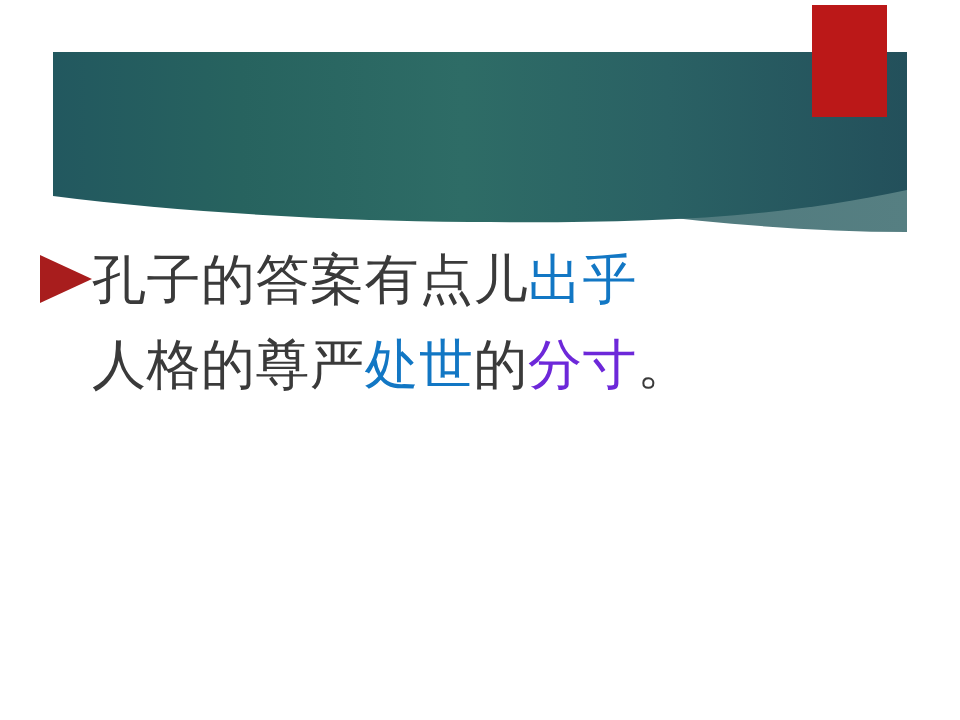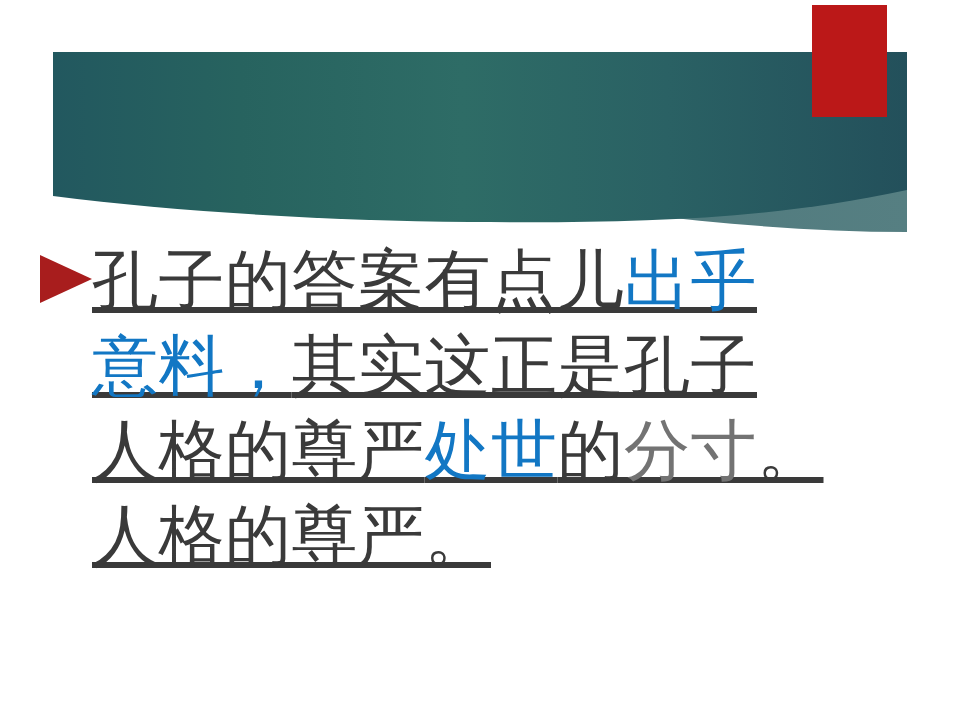--- a/index.html
+++ b/index.html
@@ -36,33 +36,32 @@
 
   
   #body-text {
     position: absolute;
     left: 40px;
     top: 238px;
     width: 890px;
   }
 
   .text-line {
-    font-size: 66px;
+    font-size: 54px;
     line-height: 85px;
     letter-spacing: 0.5px;
     color: #3a3a3a;
     white-space: nowrap;
     font-family: "Liberation Serif", "DejaVu Serif", serif;
-    text-decoration: underline;
   }
 
   .text-line .run { display: inline; }
   .run.dark  { color: #3a3a3a; }
   .run.blue  { color: #1277c4; }
-  .run.red   { color: #737373; }
+  .run.red   { color: #6d28d9; }
 
   
   .text-line.indent { padding-left: 52px; }
 
   
   #bullet-row {
     display: flex;
     align-items: flex-start;
   }
   #bullet-triangle {
@@ -112,28 +111,22 @@
 
   <div id="body-text">
 
     <div id="bullet-row">
       <div id="bullet-triangle"></div>
       <div class="text-line">
         <span class="run dark">孔子的答案有点儿</span><span class="run blue">出乎</span>
       </div>
     </div>
 
-    <div class="text-line indent">
-      <span class="run blue">意料，</span><span class="run dark">其实这正是孔子</span>
-    </div>
 
     <div class="text-line indent">
       <span class="run dark">人格的尊严</span><span class="run blue">处世</span><span class="run dark">的</span><span class="run red">分寸</span><span class="run dark">。</span>
     </div>
 
 
-    <div class="text-line indent">
-      <span class="run dark">人格的尊严。</span>
-    </div>
 
   </div>
 
 </div>
 
 </body></html>

